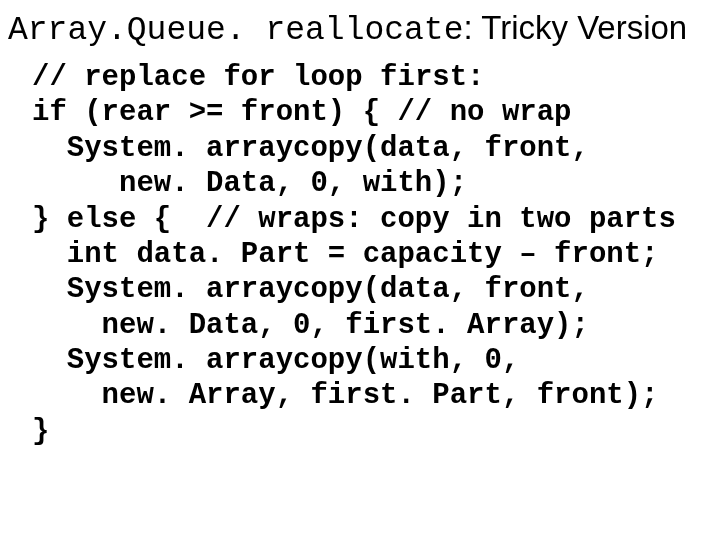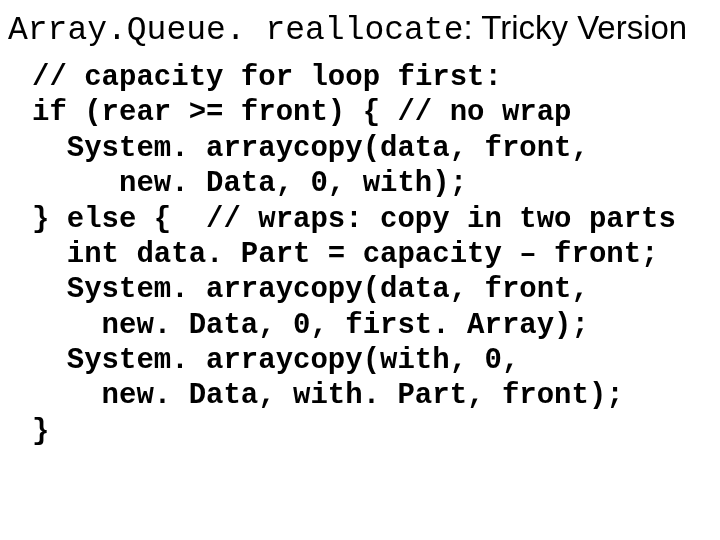--- a/index.html
+++ b/index.html
@@ -60,26 +60,26 @@
     font-size: 15px;
   }
 </style>
 </head>
 <body>
 
 <div class="slide">
 
   <div class="title"><span class="mono">Array.Queue. reallocate</span><span class="sans">: Tricky Version</span></div>
 
-  <div class="code"><span>// capacity </span><span class="italic">for</span><span> loop first:</span>
+  <div class="code"><span>// replace </span><span class="italic">for</span><span> loop first:</span>
 <span>if (rear &gt;= front) { // no wrap</span>
 <span>  System. arraycopy(data, front,</span>
 <span>     new. Data, 0, with);</span>
 <span>} else {  // wraps: copy in two parts</span>
 <span>  int data. Part = capacity – front;</span>
 <span>  System. arraycopy(data, front,</span>
 <span>    new. Data, 0, first. Array);</span>
 <span>  System. arraycopy(with, 0,</span>
-<span>    new. Data, with. Part, front);</span>
+<span>    new. Array, first. Part, front);</span>
 <span>}</span></div>
 
 
 </div>
 
 </body></html>

